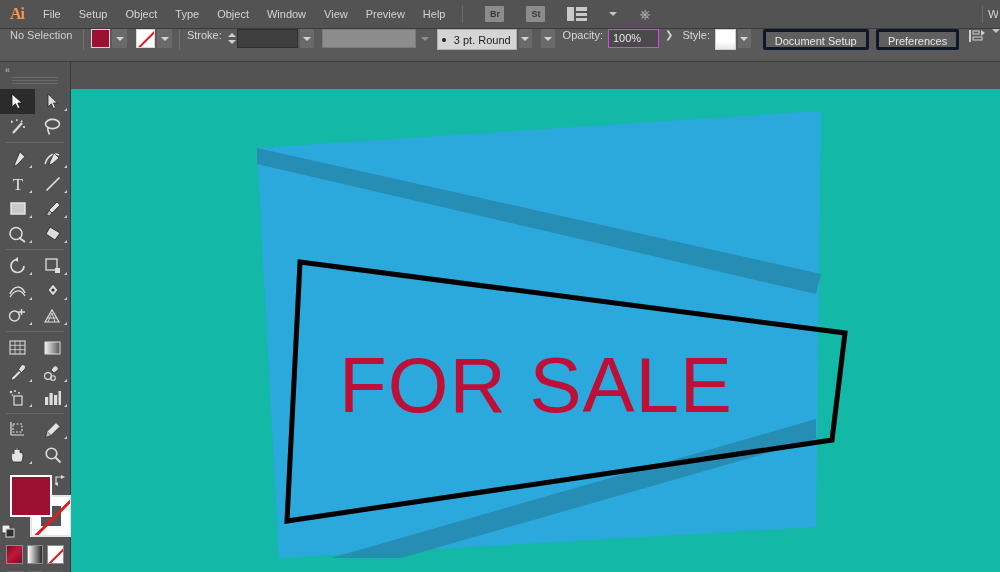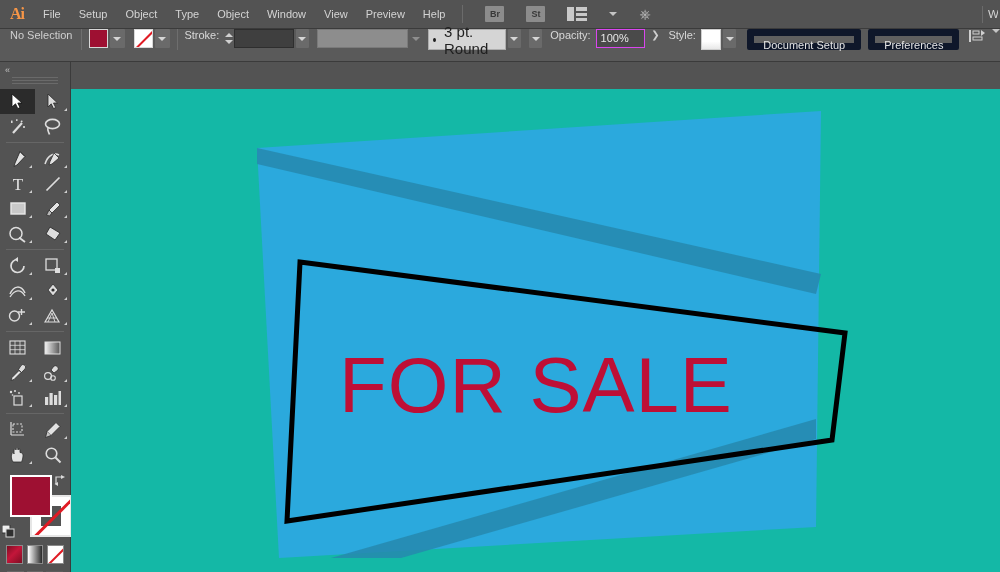--- a/index.html
+++ b/index.html
@@ -103,36 +103,36 @@
     font-size: 11px; color: #e2e2e2; line-height: 17px; padding: 0 4px;
     cursor: text;
   }
   .field.wide-disabled {
     background: #8d8d8d; border: 1px solid #7a7a7a; width: 104px;
   }
   .dd-arrow.flat { background: transparent; }
   .dd-arrow.dim:after { border-top-color: #8e8e8e; }
   .brush-box {
     height: 21px; width: 88px; background: #d5d5d5; border: 1px solid #aeaeae;
-    display: flex; align-items: center; font-size: 15px; color: #1f1f1f;
+    display: flex; align-items: center; font-size: 11px; color: #1f1f1f;
     padding: 0 4px; cursor: pointer;
   }
   .brush-dot { width: 4px; height: 4px; border-radius: 50%; background: #1f1f1f; margin-right: 8px; }
   .opacity-field {
     width: 56px; height: 19px; background: #4a4a4a; border: 1px solid #d946ef;
     font-size: 11px; color: #e8e8e8; line-height: 17px; padding: 0 4px; cursor: text;
   }
   .op-arrow { font-size: 10px; color: #cfcfcf; margin-left: 6px; cursor: pointer; }
   .style-swatch {
     width: 23px; height: 21px; background: #fff; border: 1px solid #cfcfcf; cursor: pointer;
     background-image: linear-gradient(180deg,#fff 60%, #e8e8e8 100%);
   }
   .btn {
     height: 21px; padding: 0 9px; background: #5f5f5f;
-    border: 7px solid #0f172a; border-radius: 2px;
+    border: 3px solid #0f172a; border-radius: 2px;
     font-size: 11px; color: #e6e6e6; line-height: 19px; cursor: pointer;
     white-space: nowrap;
   }
   .align-icon { width: 17px; height: 15px; position: relative; cursor: pointer; }
 
   
   .tabbar {
     position: absolute; left: 71px; top: 62px; width: 929px; height: 27px;
     background: #3f3f3f; display: flex; align-items: flex-end;
   }

